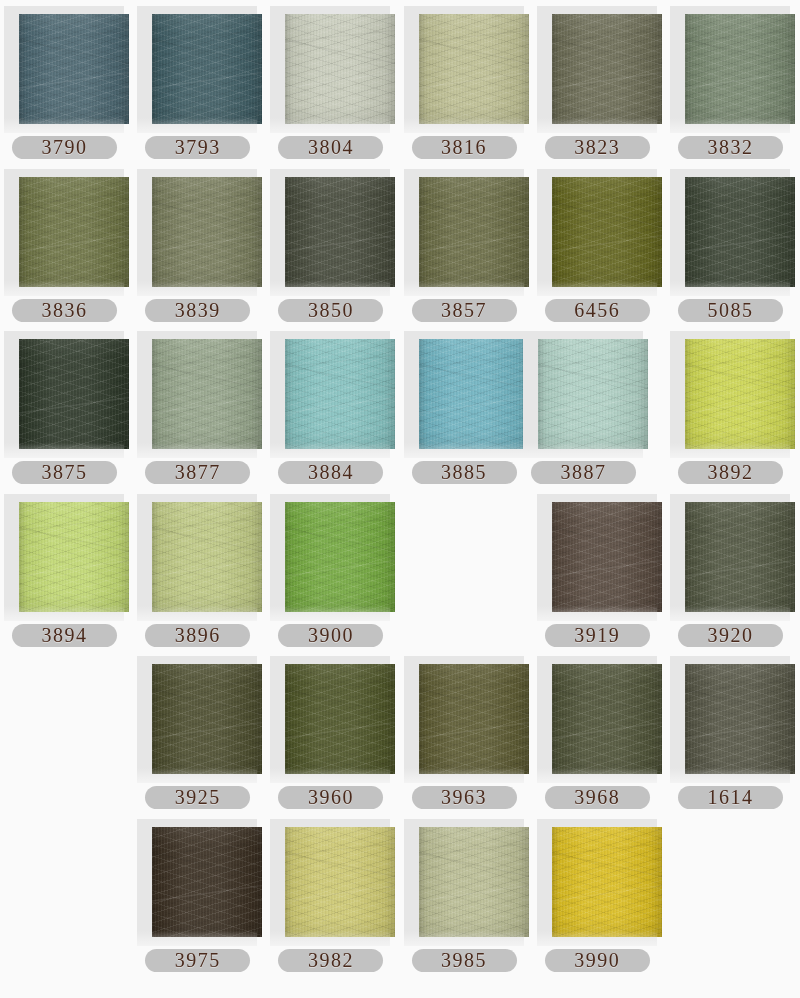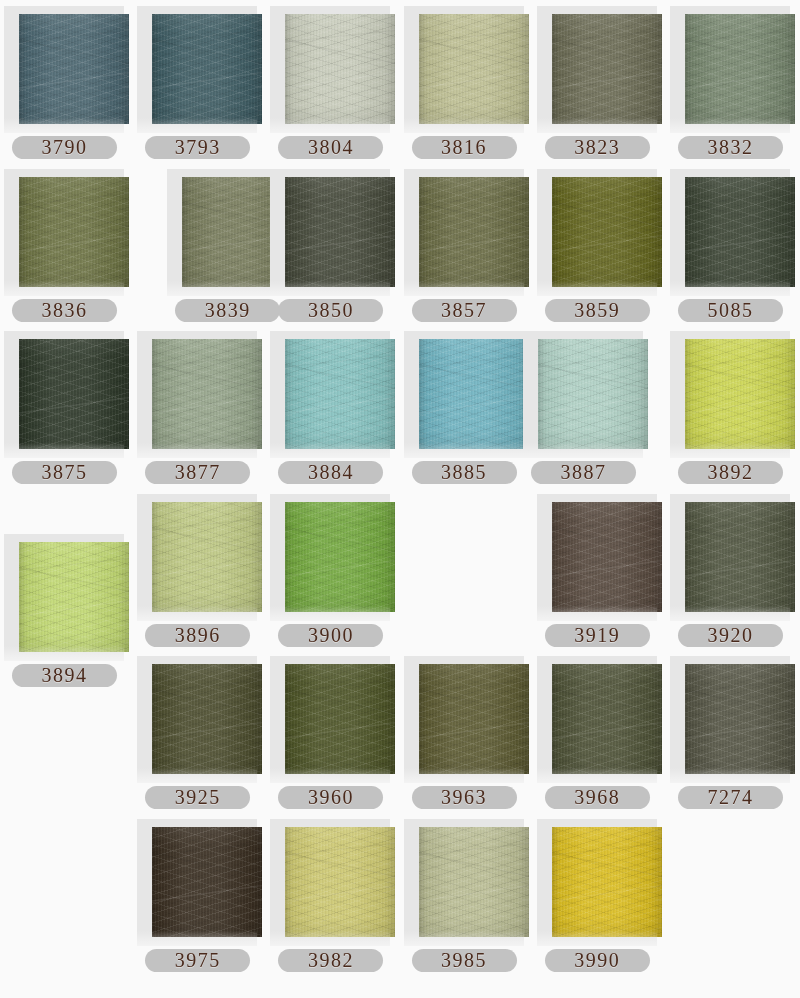--- a/index.html
+++ b/index.html
@@ -222,21 +222,21 @@
           <div class="swatch-color" style="background-color: rgb(109, 115, 68);">
             <div class="tex t1"></div>
             <div class="tex t2"></div>
             <div class="tex t3"></div>
             <div class="tex sweep"></div>
             <div class="tex shade"></div>
           </div>
         </div>
         <div class="swatch-label">3836</div>
       </div>
-      <div class="swatch-cell" style="left: 137.2px; top: 168.5px; margin-left: 30px;">
+      <div class="swatch-cell" style="left: 137.2px; top: 168.5px;">
         <div class="swatch-plate">
           <div class="swatch-color" style="background-color: rgb(120, 124, 92);">
             <div class="tex t1"></div>
             <div class="tex t2"></div>
             <div class="tex t3"></div>
             <div class="tex sweep"></div>
             <div class="tex shade"></div>
           </div>
         </div>
         <div class="swatch-label">3839</div>
@@ -268,21 +268,21 @@
       <div class="swatch-cell" style="left: 536.8px; top: 168.5px;">
         <div class="swatch-plate">
           <div class="swatch-color" style="background-color: rgb(99, 101, 31);">
             <div class="tex t1"></div>
             <div class="tex t2"></div>
             <div class="tex t3"></div>
             <div class="tex sweep"></div>
             <div class="tex shade"></div>
           </div>
         </div>
-        <div class="swatch-label">3859</div>
+        <div class="swatch-label">6456</div>
       </div>
       <div class="swatch-cell" style="left: 670px; top: 168.5px;">
         <div class="swatch-plate">
           <div class="swatch-color" style="background-color: rgb(61, 70, 54);">
             <div class="tex t1"></div>
             <div class="tex t2"></div>
             <div class="tex t3"></div>
             <div class="tex sweep"></div>
             <div class="tex shade"></div>
           </div>
@@ -354,21 +354,21 @@
           <div class="swatch-color" style="background-color: rgb(203, 212, 82);">
             <div class="tex t1"></div>
             <div class="tex t2"></div>
             <div class="tex t3"></div>
             <div class="tex sweep"></div>
             <div class="tex shade"></div>
           </div>
         </div>
         <div class="swatch-label">3892</div>
       </div>
-      <div class="swatch-cell" style="left: 4px; top: 493.5px; margin-top: 40px;">
+      <div class="swatch-cell" style="left: 4px; top: 493.5px;">
         <div class="swatch-plate">
           <div class="swatch-color" style="background-color: rgb(192, 215, 114);">
             <div class="tex t1"></div>
             <div class="tex t2"></div>
             <div class="tex t3"></div>
             <div class="tex sweep"></div>
             <div class="tex shade"></div>
           </div>
         </div>
         <div class="swatch-label">3894</div>
@@ -472,21 +472,21 @@
       <div class="swatch-cell" style="left: 670px; top: 656px;">
         <div class="swatch-plate">
           <div class="swatch-color" style="background-color: rgb(86, 86, 70);">
             <div class="tex t1"></div>
             <div class="tex t2"></div>
             <div class="tex t3"></div>
             <div class="tex sweep"></div>
             <div class="tex shade"></div>
           </div>
         </div>
-        <div class="swatch-label">7274</div>
+        <div class="swatch-label">1614</div>
       </div>
       <div class="swatch-cell" style="left: 137.2px; top: 818.5px;">
         <div class="swatch-plate">
           <div class="swatch-color" style="background-color: rgb(58, 47, 34);">
             <div class="tex t1"></div>
             <div class="tex t2"></div>
             <div class="tex t3"></div>
             <div class="tex sweep"></div>
             <div class="tex shade"></div>
           </div>

